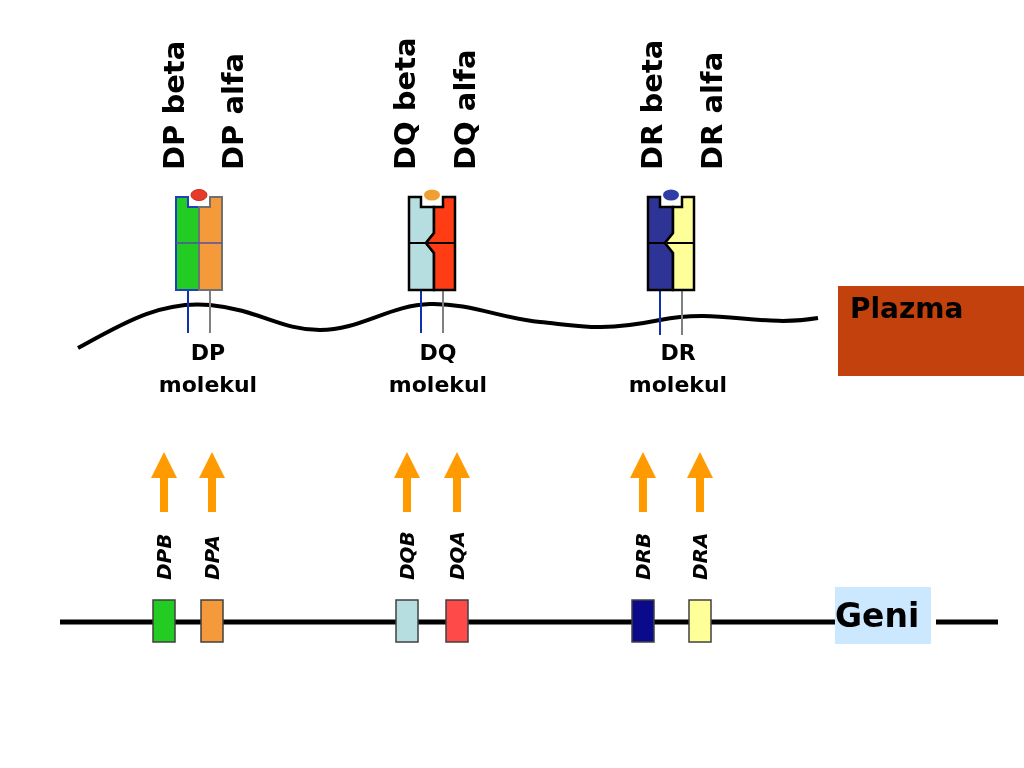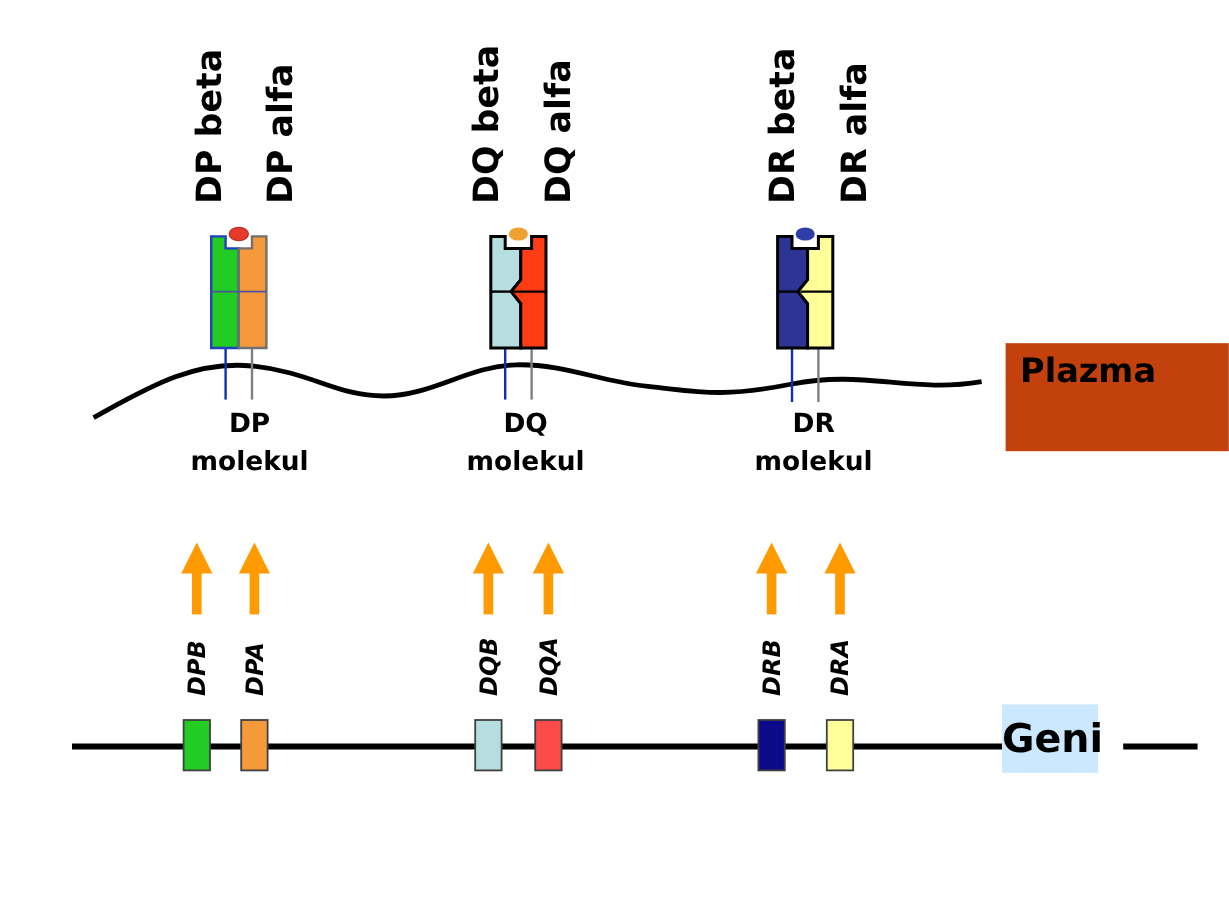--- a/index.html
+++ b/index.html
@@ -5,21 +5,21 @@
     html, body { margin: 0; padding: 0; background: #ffffff; }
     body { width: 1024px; height: 768px; position: relative; overflow: hidden;
            font-family: "DejaVu Sans", sans-serif; }
     svg { position: absolute; left: 0; top: 0; }
     .vlabel { font-family: "DejaVu Sans", sans-serif; font-weight: bold; font-size: 29px; fill: #000; }
     .glabel { font-family: "DejaVu Sans", sans-serif; font-weight: bold; font-style: italic; font-size: 20px; fill: #000; }
     .mlabel { font-family: "DejaVu Sans", sans-serif; font-weight: bold; font-size: 22px; fill: #000; }
     .boxlabel { position: absolute; font-family: "DejaVu Sans", sans-serif; font-weight: bold; color: #000; }
     #plasma-box { left: 838px; top: 286px; width: 188px; height: 90px; background: #c2410c;
                   font-size: 28px; line-height: 38px; padding: 4px 0 0 12px; box-sizing: border-box; }
-    #geni-box { left: 835px; top: 587px; width: 80px; height: 57px; background: #cce8ff;
+    #geni-box { left: 835px; top: 587px; width: 96px; height: 57px; background: #cce8ff;
                 font-size: 33px; line-height: 57px; text-align: left; }
   </style>
 </head>
 <body>
 
 <svg width="1024" height="768" viewBox="0 0 1024 768">
 
   <path d="M78,348 C120,325 160,300 210,305 C260,310 280,330 320,330 C360,330 390,305 430,304 C470,303 500,318 540,322 C580,326 600,332 660,320 C720,308 760,328 818,318" fill="none" stroke="#000" stroke-width="4"></path>
 
   <line x1="60" y1="622" x2="836" y2="622" stroke="#000" stroke-width="5"></line>

